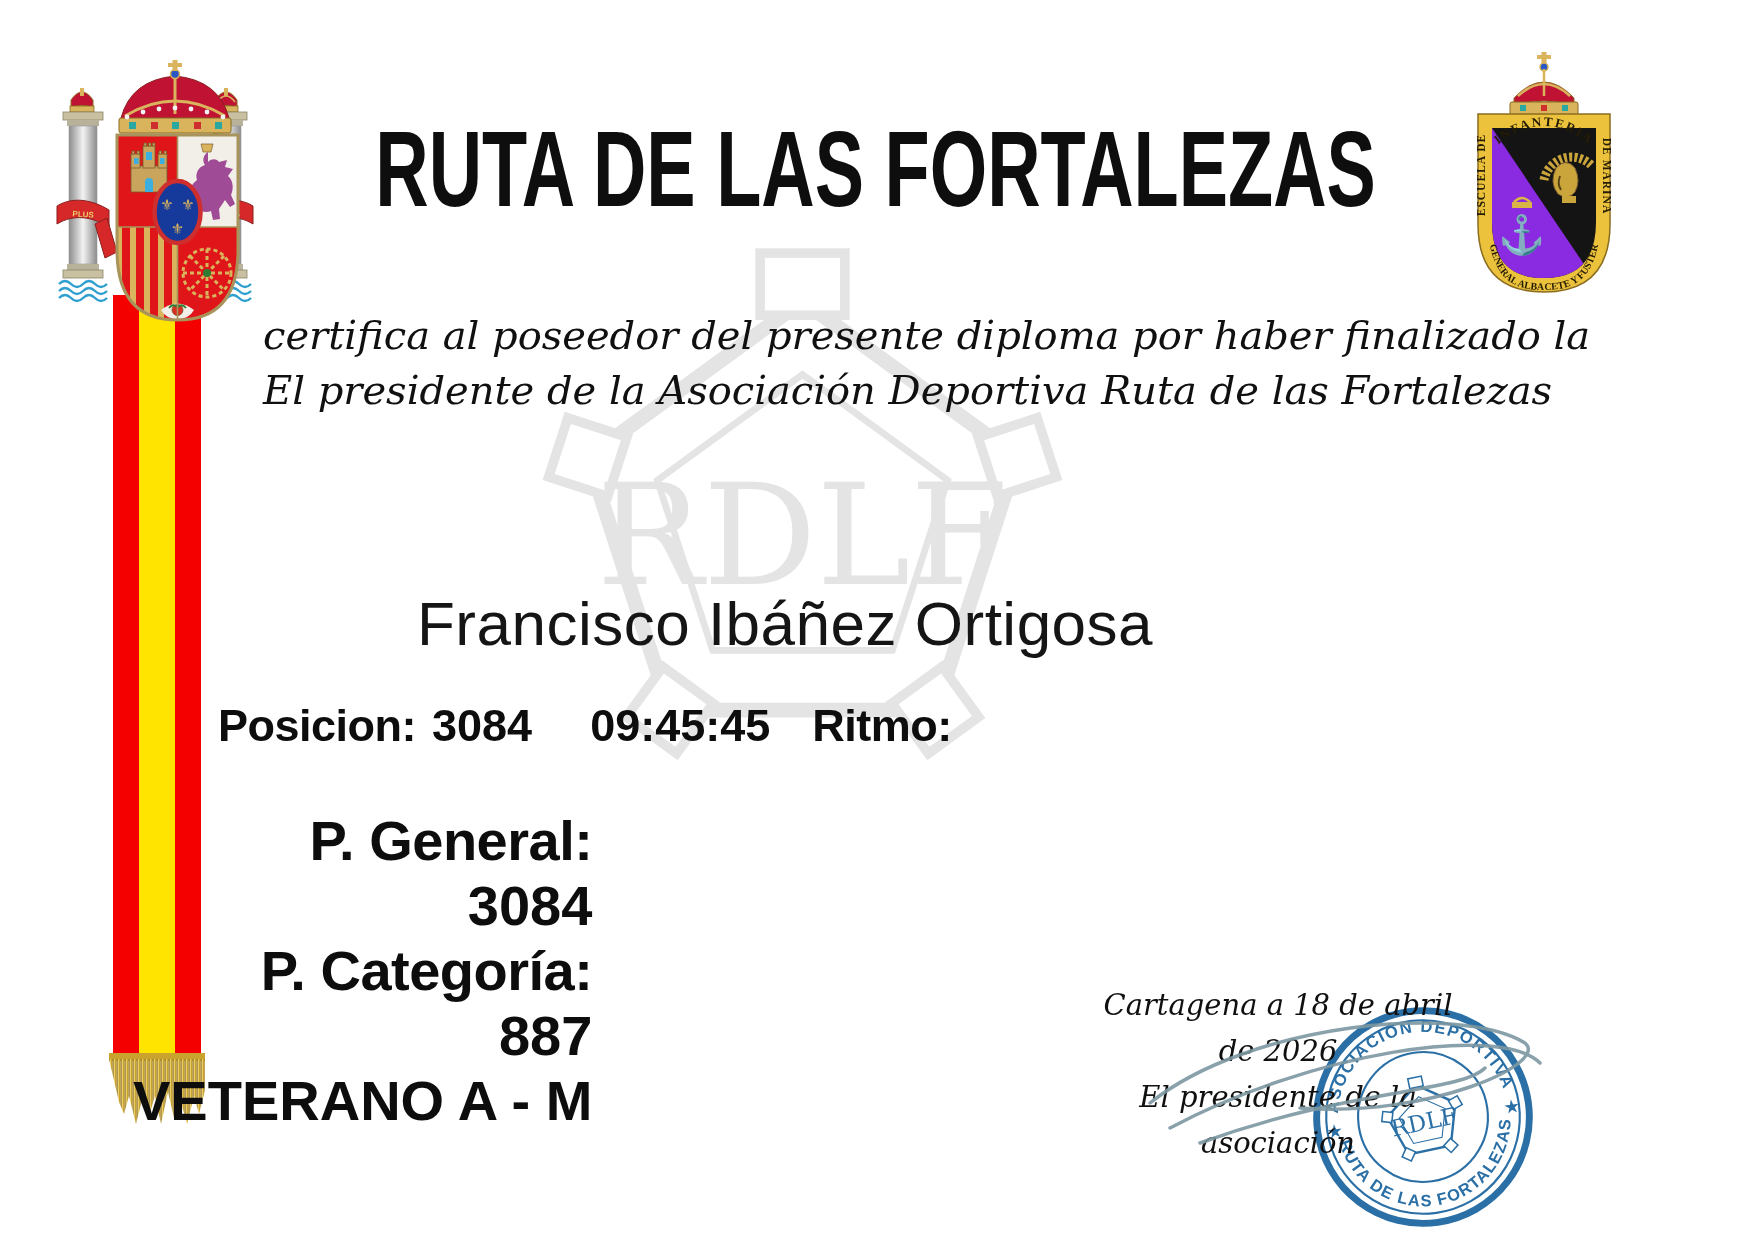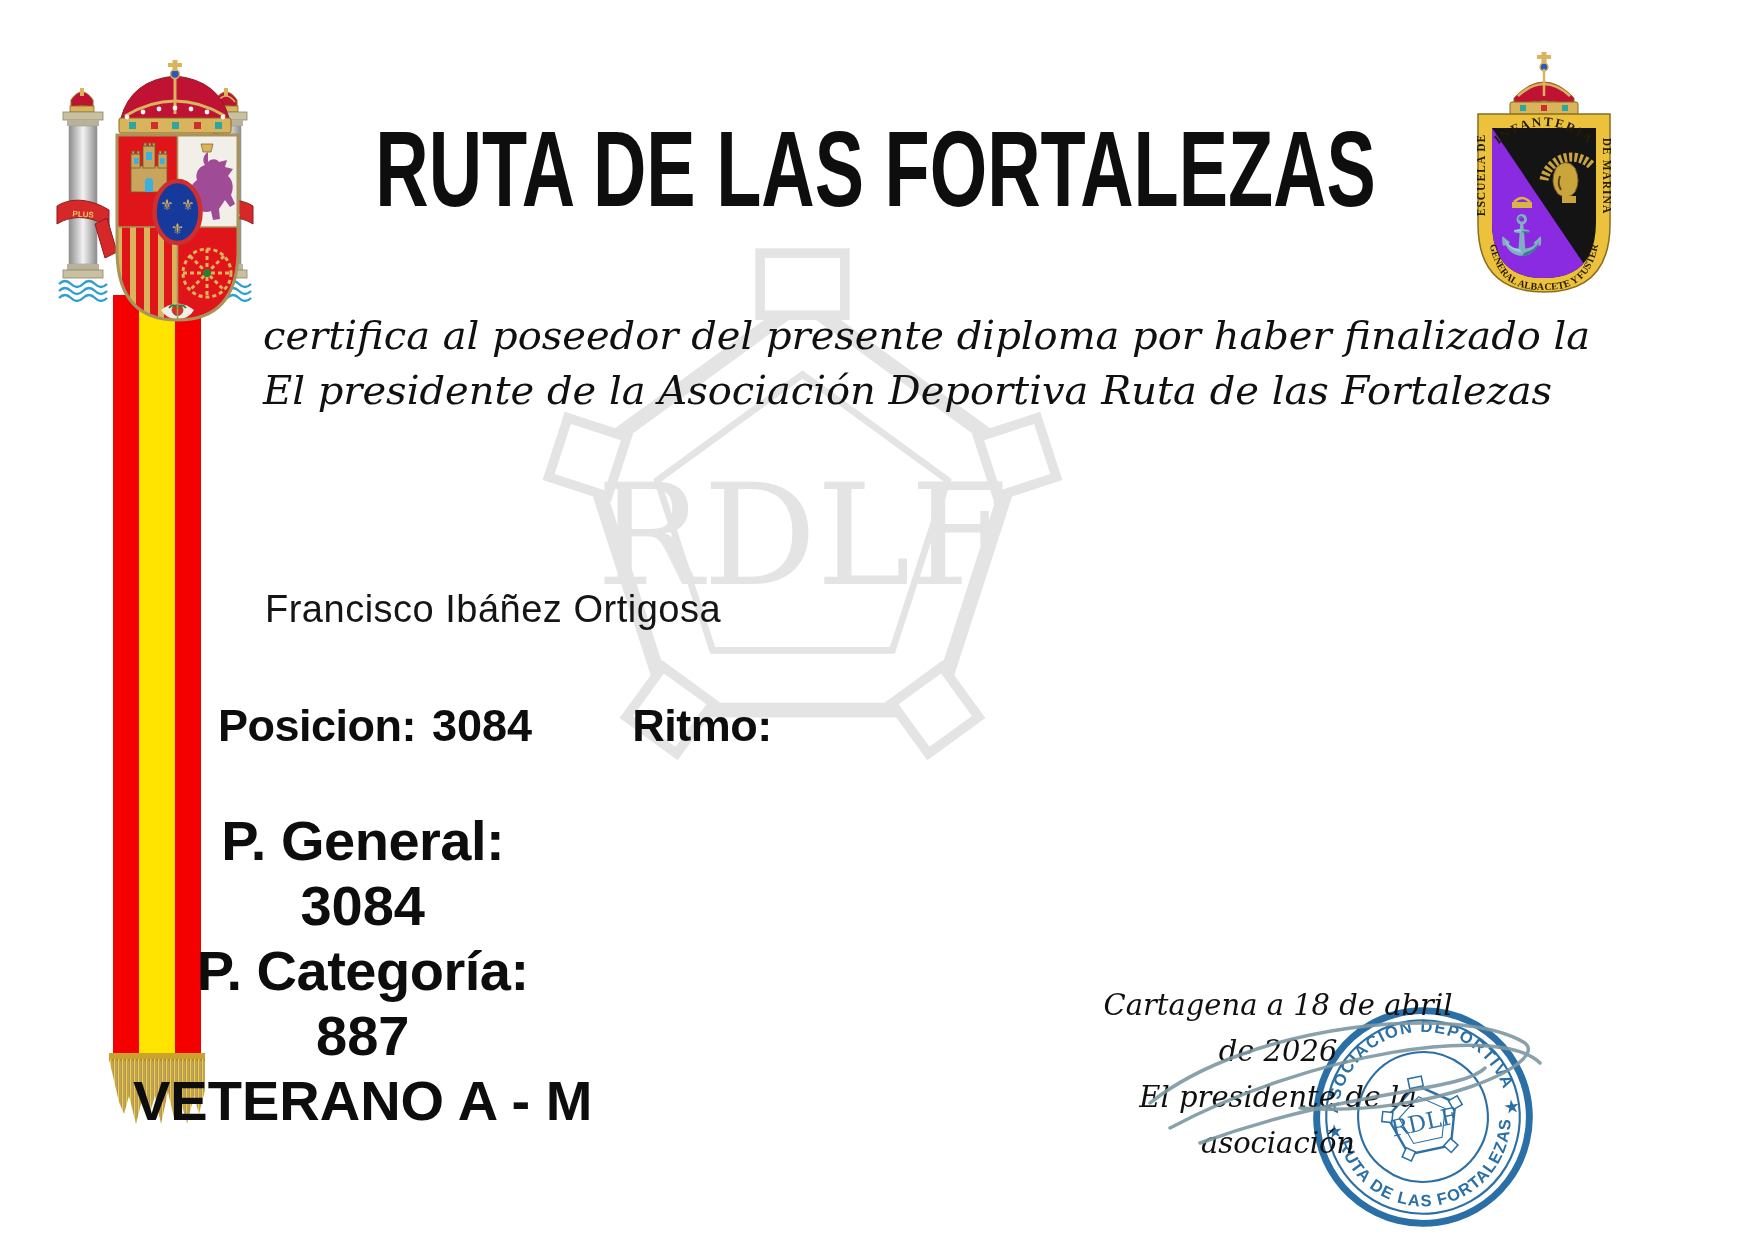--- a/index.html
+++ b/index.html
@@ -13,23 +13,23 @@
   
   #badge{left:1468px;top:52px;width:152px;height:250px;z-index:1;}
   
   #title-wrap{left:280px;top:118px;width:1000px;height:120px;z-index:2;text-align:center;}
   #title-wrap span{display:inline-block;font-weight:900;font-size:88px;letter-spacing:0px;
       white-space:nowrap;transform:scale(0.84,1.22);transform-origin:center;color:#0e0e0e;}
   
   .hand{font-family:"DejaVu Serif",serif;font-style:italic;}
   #body-text{left:263px;top:308px;width:1215px;z-index:2;font-size:40px;line-height:55px;color:#101010;}
   #body-text .bl{white-space:nowrap;}
-  #recipient{left:265px;top:588px;width:1040px;z-index:2;
-      font-size:38px;font-weight:400;letter-spacing:0.5px;color:#151515;}
-  .statrow{z-index:2;white-space:nowrap;display:flex;align-items:center;}
+  #recipient{left:265px;top:588px;width:1040px;z-index:2;text-align:center;
+      font-size:62px;font-weight:400;letter-spacing:0.5px;color:#151515;}
+  .statrow{z-index:2;white-space:nowrap;display:flex;align-items:flex-end;}
   #row1{left:218px;top:700px;font-size:45px;}
   #row2{left:133px;top:808px;font-size:56px;flex-direction:column;}
   .lbl{font-weight:bold;letter-spacing:-0.5px;}
   .val{font-weight:700;letter-spacing:0px;}
   .gap-s{display:inline-block;width:16px;}
   .gap-m{display:inline-block;width:42px;}
   #footer{left:1096px;top:982px;width:364px;z-index:2;text-align:center;
       font-size:29px;line-height:46px;color:#101010;}
   #stamp{left:1306px;top:1000px;width:234px;height:234px;z-index:1;}
   #signature{left:1130px;top:1008px;width:440px;height:170px;z-index:2;}
@@ -275,20 +275,21 @@
   </div>
 
   <div id="recipient" class="abs">Francisco Ibáñez Ortigosa</div>
 
   <div id="row1" class="abs statrow">
     <span class="lbl">Posicion:</span>
     <span class="gap-s"></span>
     <span class="val">3084</span>
     <span class="gap-m"></span>
     <span class="gap-s"></span>
+    <span class="val">09:45:45</span>
     <span class="gap-m"></span>
     <span class="lbl">Ritmo:</span>
     <span class="gap-s"></span>
   </div>
 
   <div id="row2" class="abs statrow">
     <span class="lbl">P. General:</span>
     <span class="gap-s"></span>
     <span class="val">3084</span>
     <span class="gap-m"></span>

